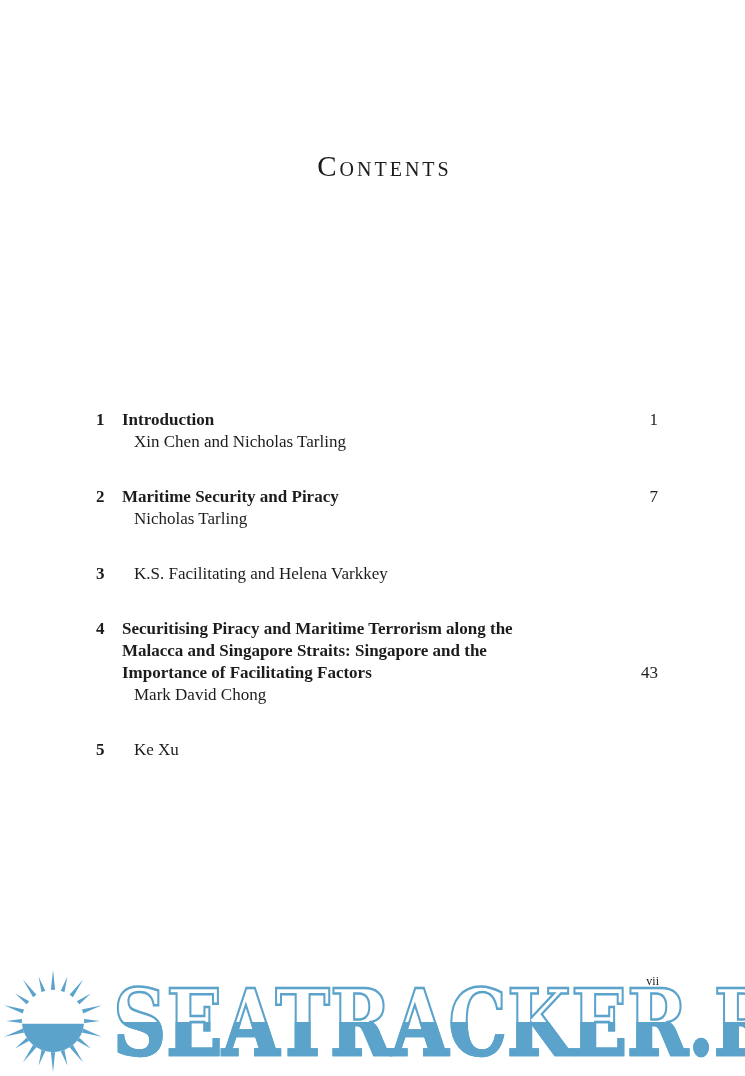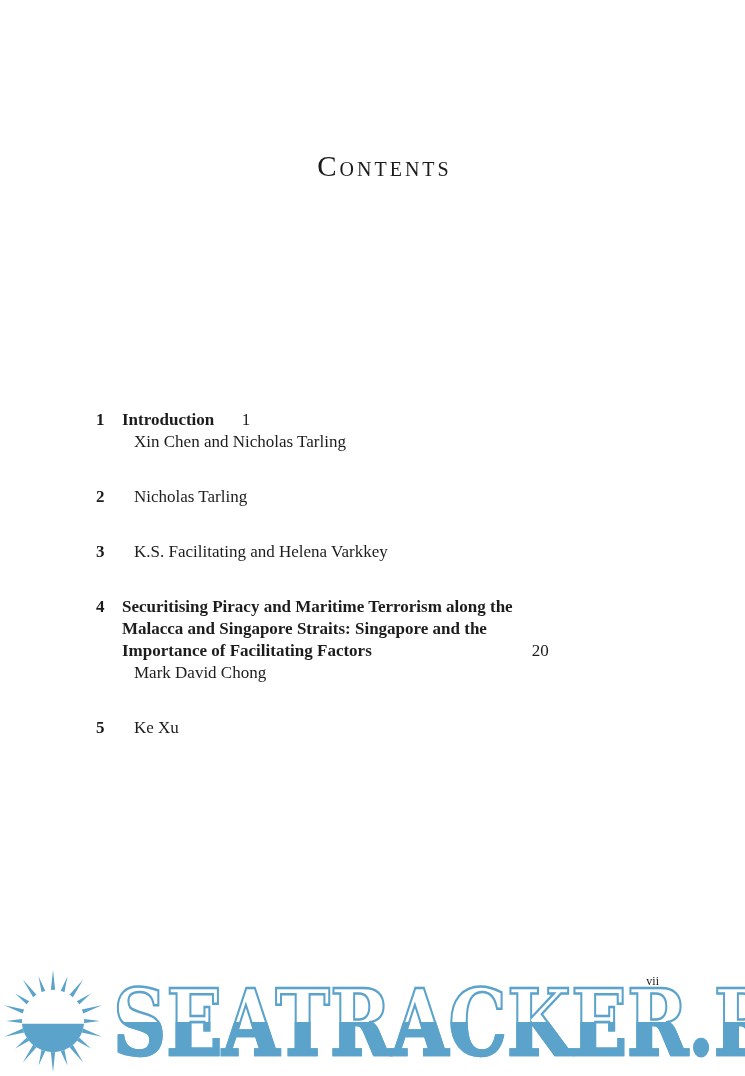--- a/index.html
+++ b/index.html
@@ -38,20 +38,21 @@
     line-height: 22px;
   }
   .toc-num {
     width: 26px;
     flex: 0 0 26px;
     font-weight: bold;
   }
   .toc-body { flex: 1; min-width: 0; }
   .toc-titlerow {
     display: flex;
+    justify-content: space-between;
     align-items: flex-end;
   }
   .toc-title {
     font-weight: bold;
     white-space: pre-line;
     max-width: 480px;
   }
   .toc-pagenum {
     text-align: right;
     min-width: 36px;
@@ -113,39 +114,43 @@
           <div class="toc-title">Introduction</div>
           <div class="toc-pagenum">1</div>
         </div>
         <div class="toc-authors">Xin Chen and Nicholas Tarling</div>
       </div>
     </div>
 
     <div class="toc-entry">
       <div class="toc-num">2</div>
       <div class="toc-body">
+        <div class="toc-titlerow">
+          <div class="toc-title">Maritime Security and Piracy</div>
+          <div class="toc-pagenum">7</div>
+        </div>
         <div class="toc-authors">Nicholas Tarling</div>
       </div>
     </div>
 
     <div class="toc-entry">
       <div class="toc-num">3</div>
       <div class="toc-body">
         <div class="toc-authors">K.S. Facilitating and Helena Varkkey</div>
       </div>
     </div>
 
     <div class="toc-entry">
       <div class="toc-num">4</div>
       <div class="toc-body">
         <div class="toc-titlerow">
           <div class="toc-title">Securitising Piracy and Maritime Terrorism along the
 Malacca and Singapore Straits: Singapore and the
 Importance of Facilitating Factors</div>
-          <div class="toc-pagenum">20</div>
+          <div class="toc-pagenum">43</div>
         </div>
         <div class="toc-authors">Mark David Chong</div>
       </div>
     </div>
 
     <div class="toc-entry">
       <div class="toc-num">5</div>
       <div class="toc-body">
         <div class="toc-authors">Ke Xu</div>
       </div>

